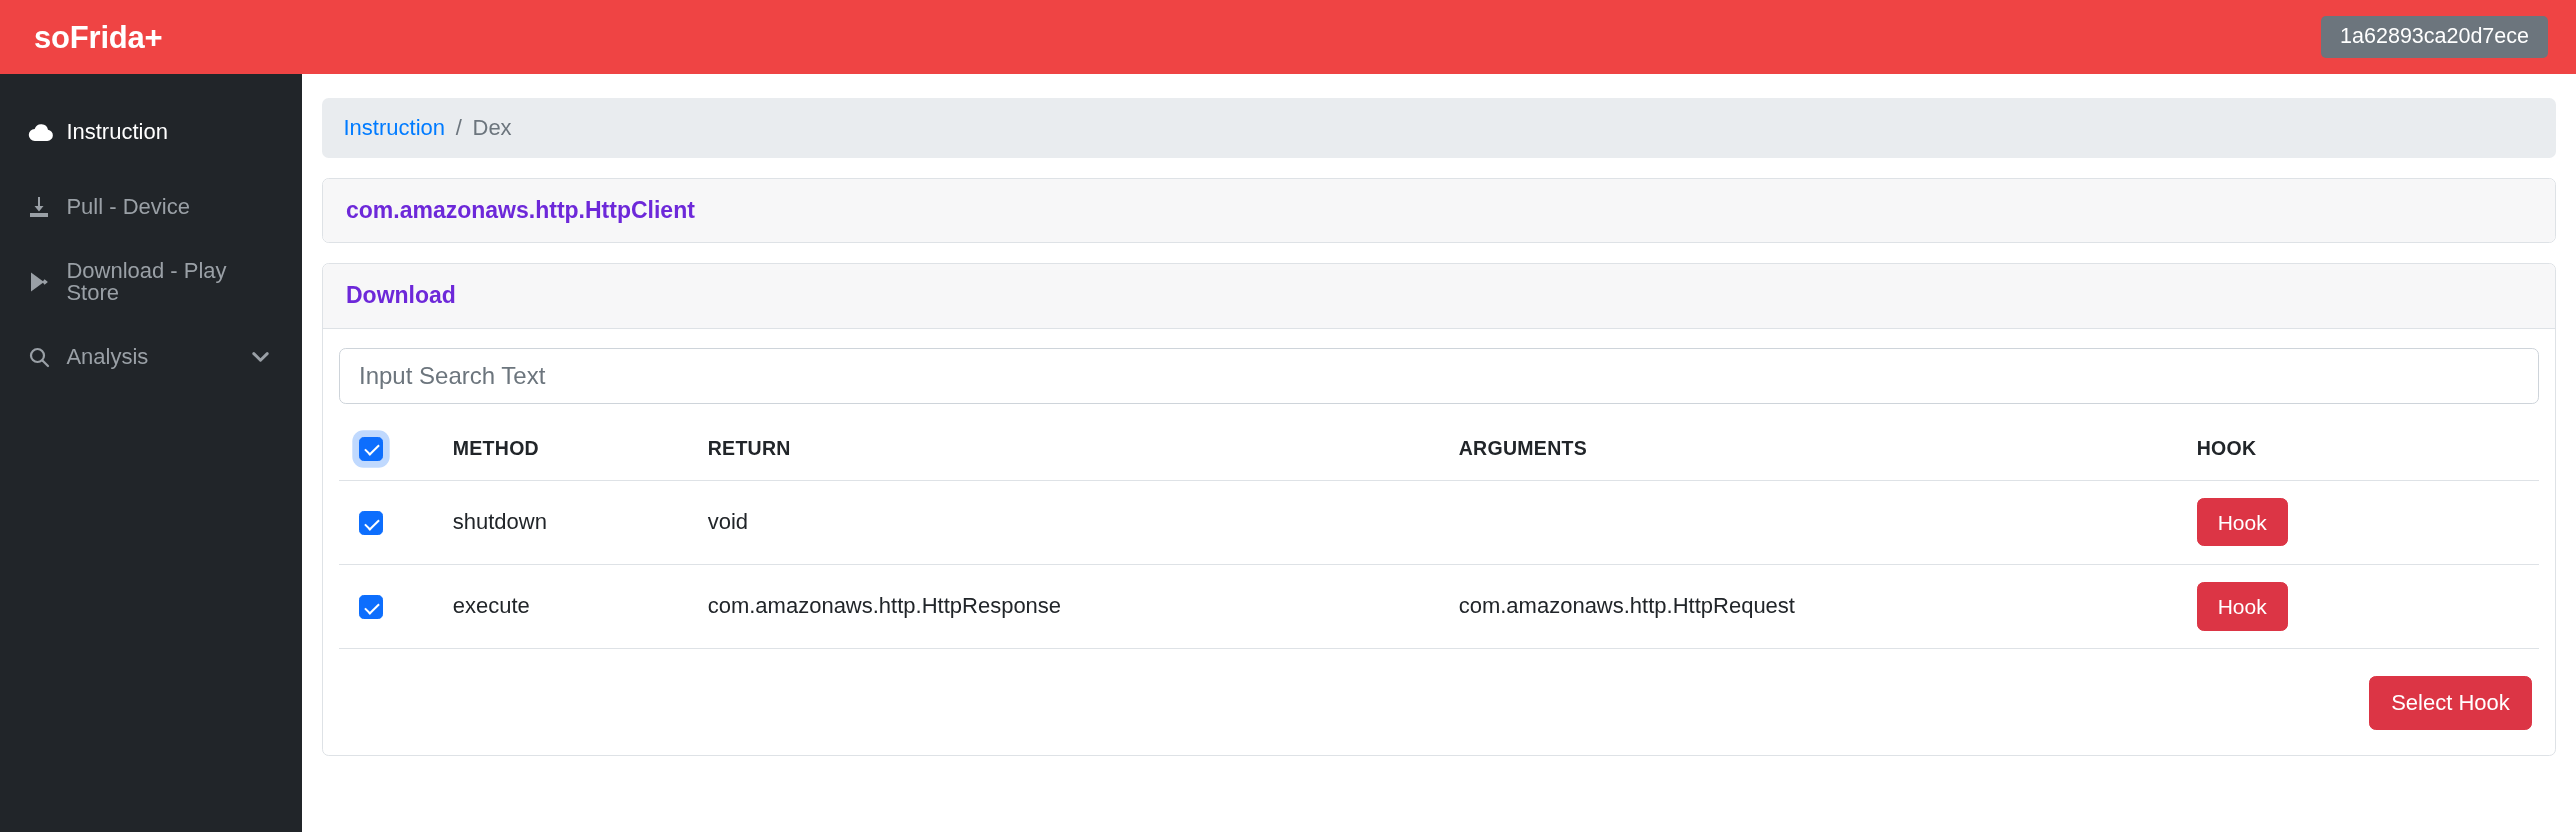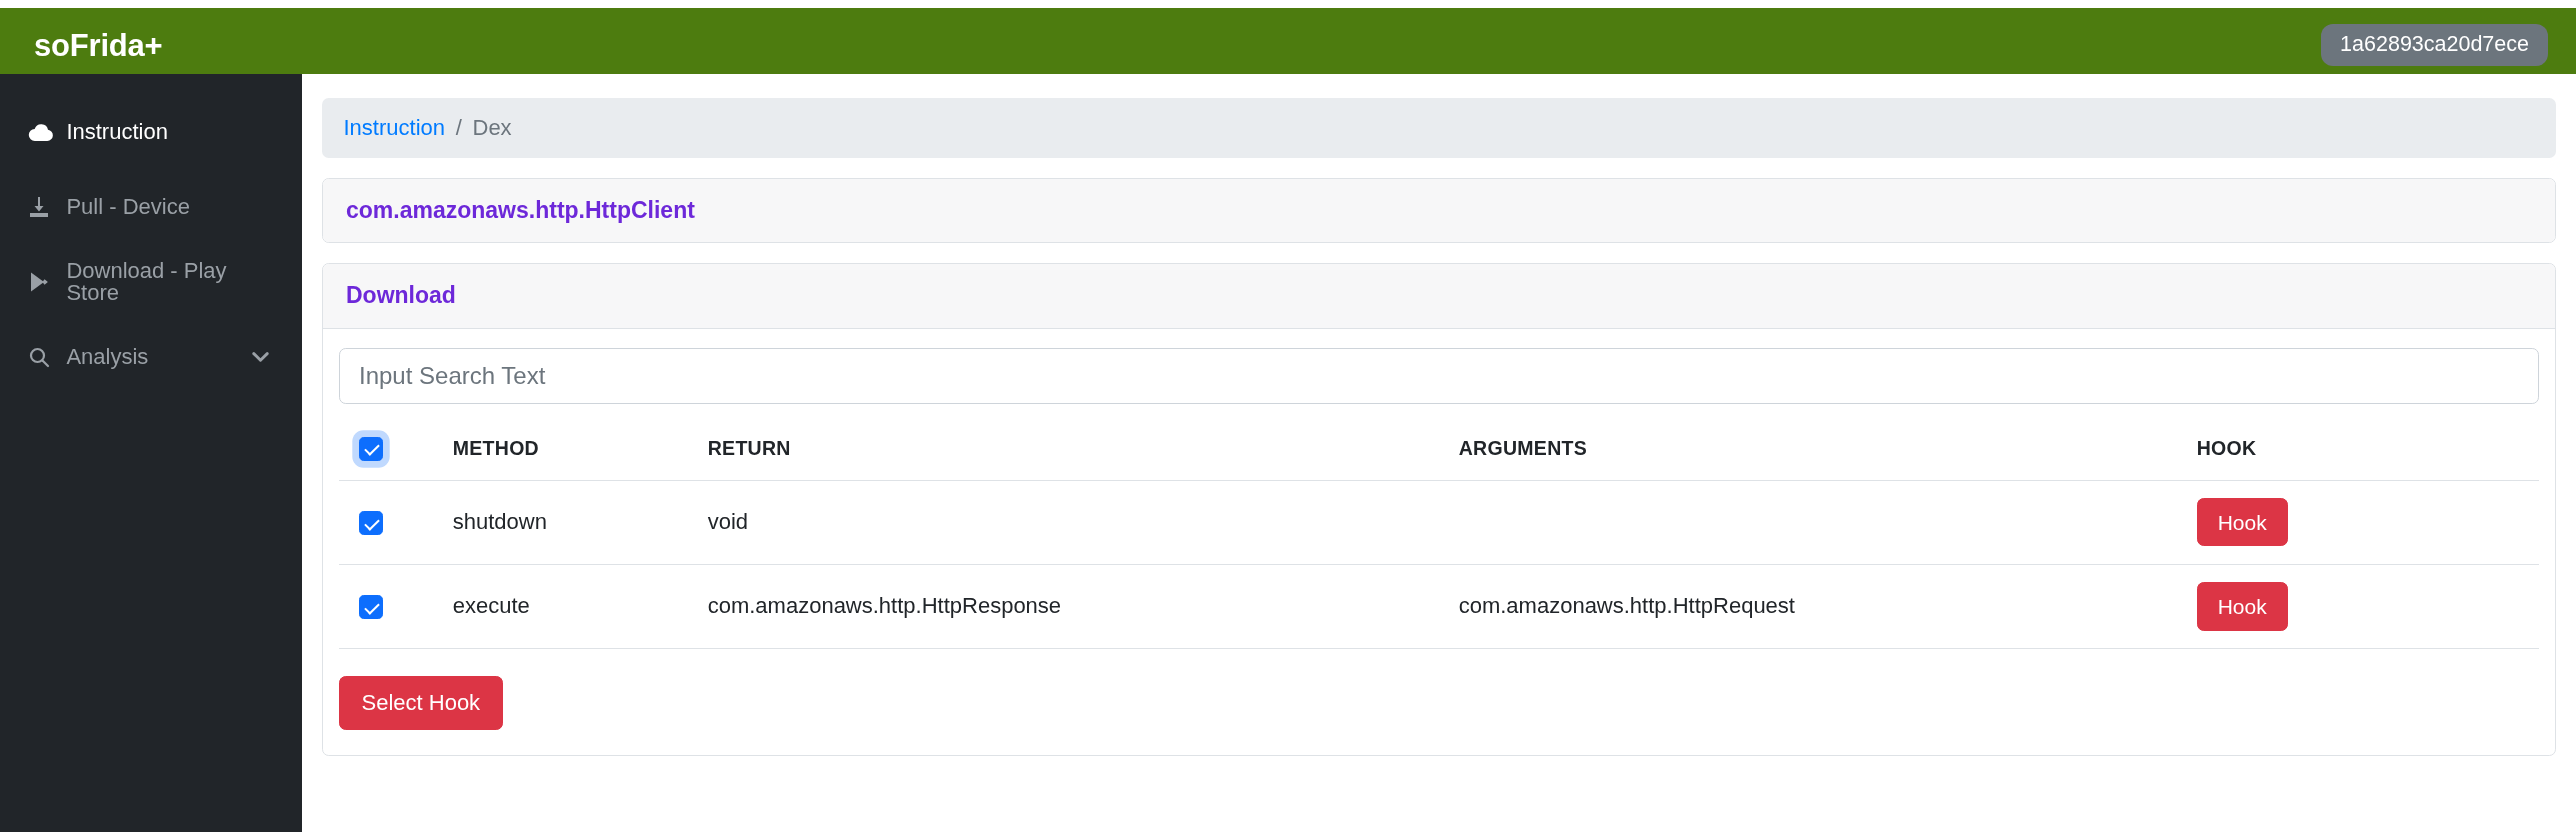--- a/index.html
+++ b/index.html
@@ -7,33 +7,33 @@
   body{
     font-family:"Liberation Sans", sans-serif;
     background:#ffffff;
     color:#212529;
     overflow:hidden;
   }
   .app{position:relative;width:2576px;height:840px;}
 
   
   .topbar{
-    position:absolute;left:0;top:8px;width:2576px;height:74px;
-    background:#4d7c0f;
+    position:absolute;left:0;top:0;width:2576px;height:74px;
+    background:#ef4444;
     display:flex;align-items:center;justify-content:space-between;
     padding:0 28px 0 34px;
   }
   .brand{
     color:#ffffff;font-size:31px;font-weight:700;letter-spacing:-0.2px;
     line-height:1;
   }
   .device-badge{
     background:#6c757d;color:#ffffff;
     font-size:21.5px;font-weight:400;
-    padding:10px 19px;border-radius:12px;line-height:1;
+    padding:10px 19px;border-radius:5px;line-height:1;
   }
 
   
   .sidebar{
     position:absolute;left:0;top:74px;width:302px;height:758px;
     background:#212529;
     padding-top:20px;
   }
   .nav-item{
     display:flex;align-items:center;
@@ -146,21 +146,21 @@
     padding:12.7px 20px;border-radius:6.7px;cursor:pointer;
   }
   .btn-select{
     display:inline-block;
     background:#dc3545;border:0.7px solid #dc3545;color:#ffffff;
     font-family:"Liberation Sans", sans-serif;
     font-size:22px;line-height:1;
     padding:14.8px 21.5px;border-radius:6.7px;cursor:pointer;
   }
   .footer-actions{
-    display:flex;
+    display:flex;justify-content:flex-end;
     padding:27px 6.7px 2.7px 0;
   }
 </style>
 </head>
 <body>
 
 <div class="app">
 
   <div class="topbar">
     <div class="brand">soFrida+</div>

